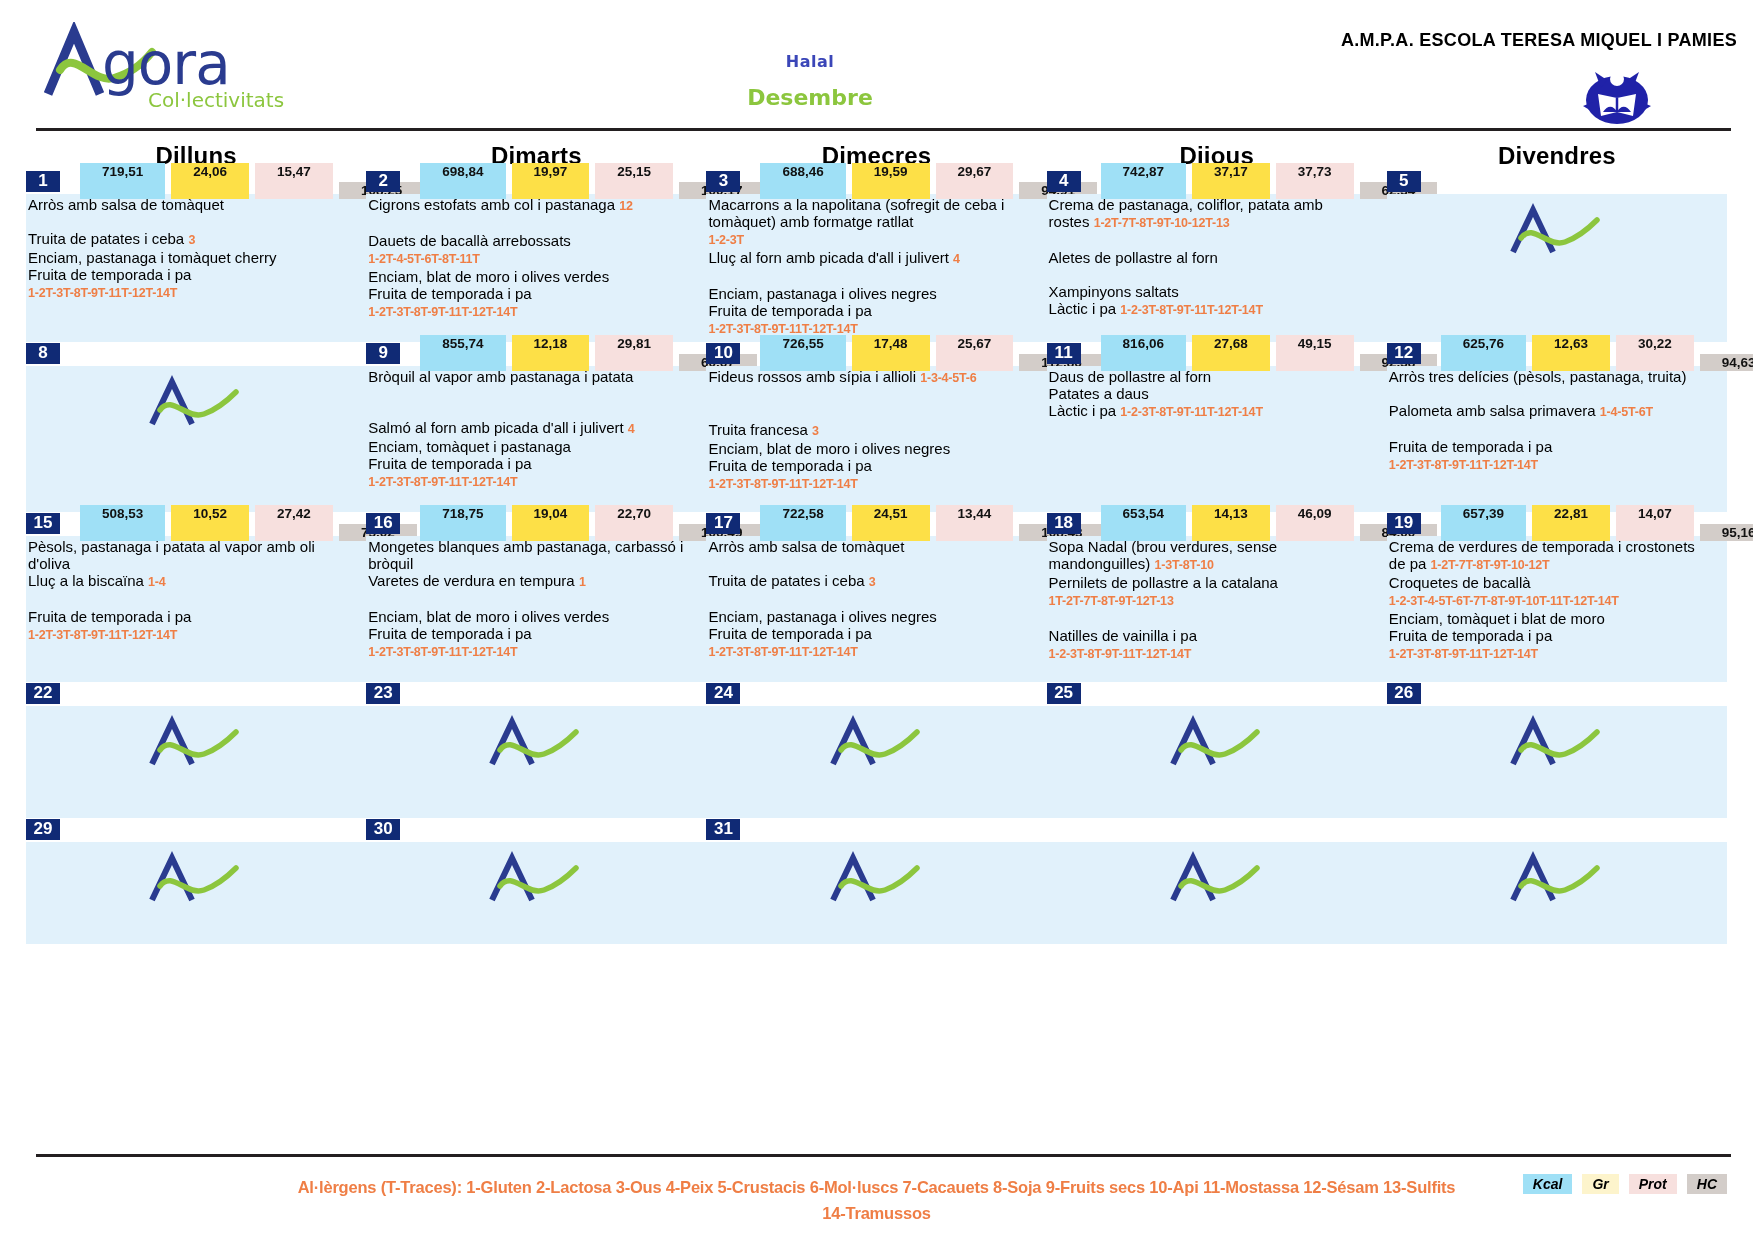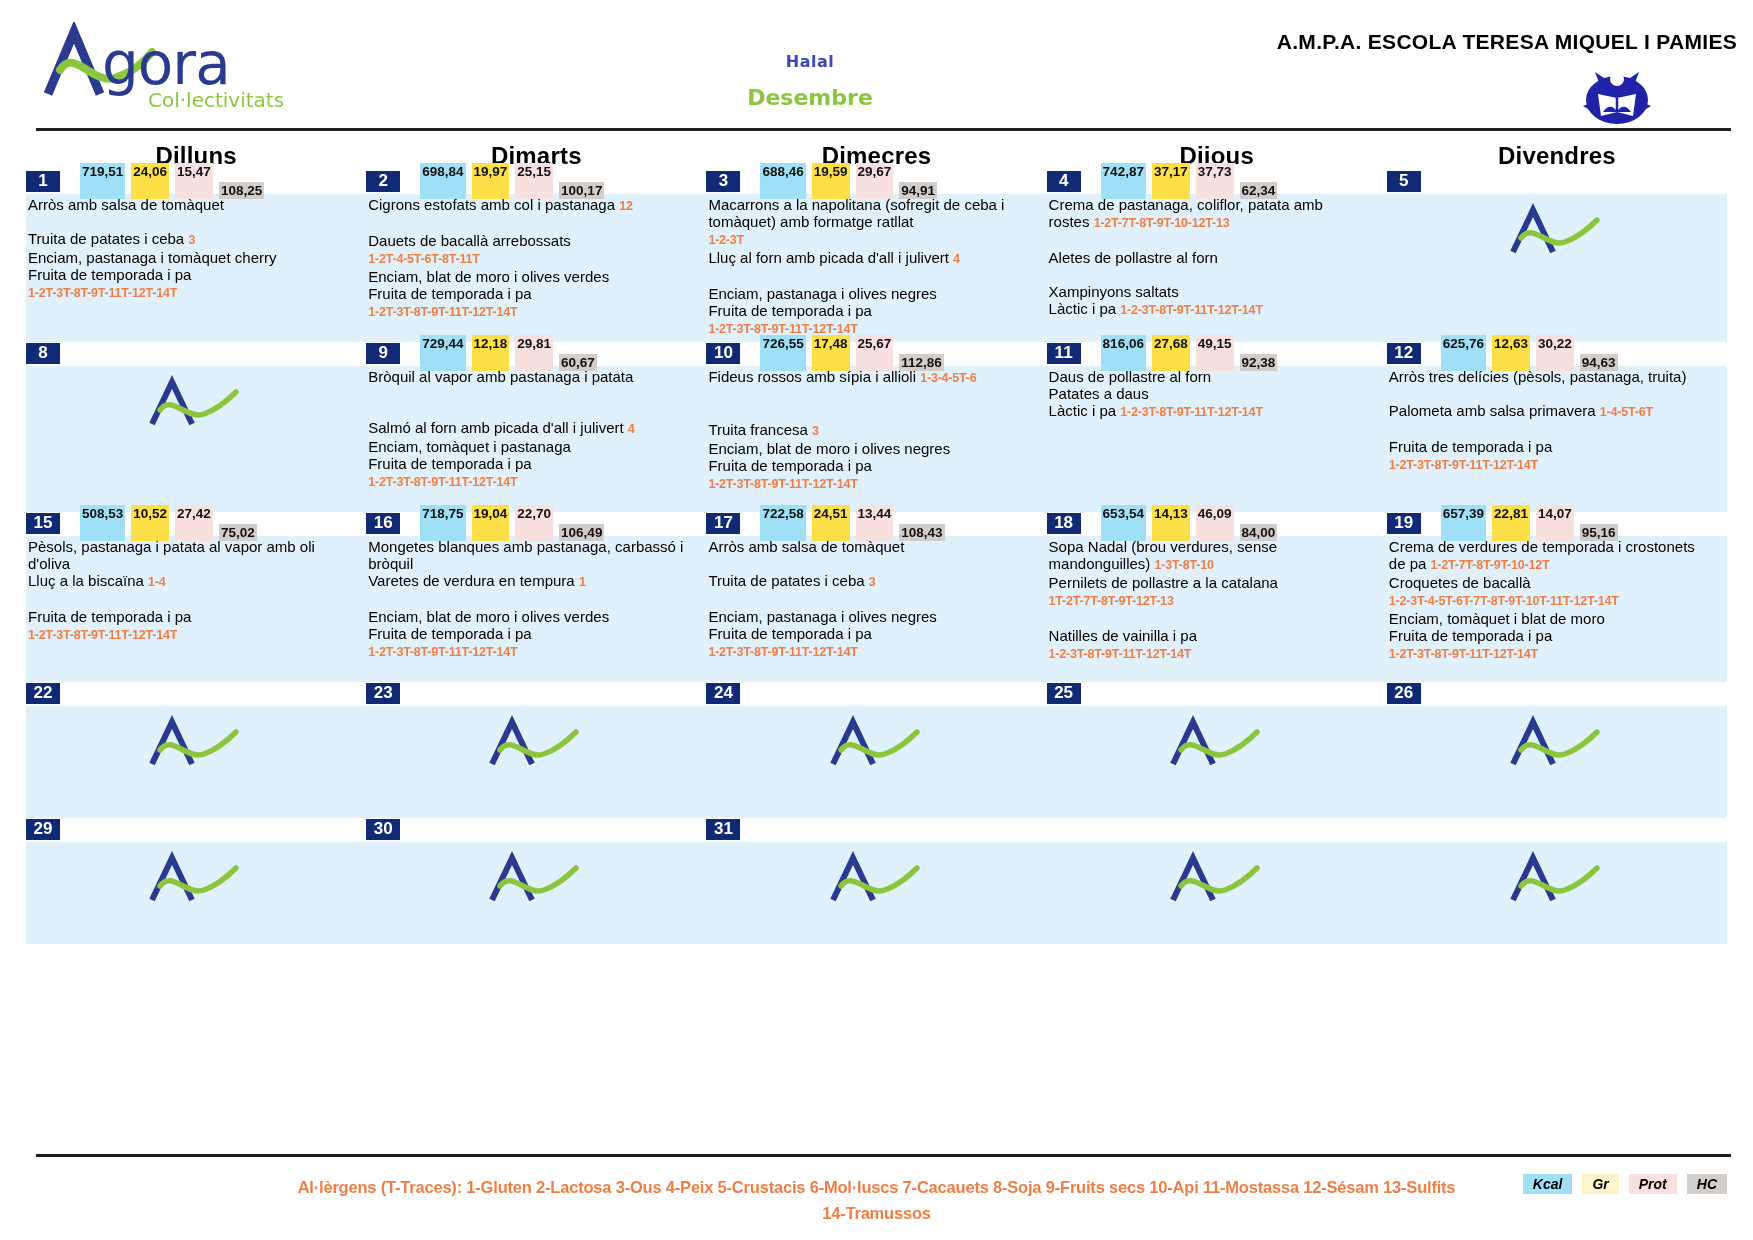--- a/index.html
+++ b/index.html
@@ -7,37 +7,37 @@
     width:1753px;height:1240px;background:#ffffff;
     font-family:"Liberation Sans", sans-serif;
     color:#000;overflow:hidden;position:relative;
   }
   
   .header{position:relative;height:128px;}
   .logo{position:absolute;left:40px;top:22px;width:250px;height:90px;}
   .center-head{position:absolute;left:600px;top:52px;width:420px;text-align:center;}
   .halal{color:#3b46b8;font-family:"DejaVu Sans",sans-serif;font-weight:bold;font-size:16px;letter-spacing:.5px;}
   .month{color:#8cc63e;font-family:"DejaVu Sans",sans-serif;font-weight:bold;font-size:22px;margin-top:14px;}
-  .ampa{position:absolute;right:16px;top:30px;font-size:21px;font-weight:bold;letter-spacing:.3px;
+  .ampa{position:absolute;right:16px;top:30px;font-size:18px;font-weight:bold;letter-spacing:.3px;
         font-family:"Liberation Sans",sans-serif;white-space:nowrap;}
   .school-logo{position:absolute;right:100px;top:62px;width:72px;height:64px;}
   .rule{position:absolute;left:36px;right:22px;top:128px;border-top:3px solid #231f20;}
 
   
   .days{display:flex;margin:0 26px 0 26px;padding-top:14px;}
   .day-head{flex:1 1 0;text-align:center;font-size:24px;font-weight:bold;letter-spacing:.2px;}
 
   
   .week{display:flex;margin:0 26px;position:relative;}
   .cell{flex:1 1 0;width:0;position:relative;padding:0;}
   .daybar{height:22px;display:flex;align-items:center;gap:6px;padding-bottom:2px;}
   .daynum{background:#102a75;color:#fff;font-weight:bold;font-size:17px;min-width:34px;height:21px;
           display:flex;align-items:center;justify-content:center;}
   .nutr{display:flex;gap:6px;font-size:13.5px;font-weight:bold;color:#111;margin-left:14px;}
-  .nutr span{padding:1px 2px;white-space:nowrap;}
+  .nutr span{padding:1px 22px;white-space:nowrap;}
   .n-kcal{background:#9fe0f6;}
   .n-gr{background:#fde047;}
   .n-prot{background:#f7e0de;}
   .n-hc{background:#d3cdc9;margin-top:19px;}
   .body{background:#e1f1fb;padding:2px 6px 4px 2px;overflow:hidden;}
   .body.empty{background:#e1f1fb;}
   .line{font-size:15px;line-height:17px;white-space:nowrap;}
   .line.wrap{white-space:normal;}
   .alg{color:#ef7e45;font-size:12.5px;font-weight:bold;letter-spacing:-.2px;}
   .gap{height:17px;}
@@ -199,21 +199,21 @@
           <svg class="mini-logo" viewBox="0 0 96 58">
   <path d="M6 50 L26 8 L46 50" stroke="#2a3b8f" stroke-width="6" fill="none"></path>
   <path d="M14 36 C26 20, 40 46, 58 40 C72 35, 82 26, 90 18" stroke="#8cc63e" stroke-width="5.5" fill="none" stroke-linecap="round"></path>
 </svg>
         </div>
       </div>
       <div class="cell">
         <div class="daybar">
           <div class="daynum">9</div>
           <div class="nutr">
-            <span class="n-kcal">729,44</span>
+            <span class="n-kcal">855,74</span>
             <span class="n-gr">12,18</span>
             <span class="n-prot">29,81</span>
             <span class="n-hc">60,67</span>
           </div>
         </div>
         <div class="body" style="height:140px">
           <div class="line"><span>Bròquil al vapor amb pastanaga i patata</span> </div>
           <div class="gap"></div>
           <div class="gap"></div>
           <div class="line"><span>Salmó al forn amb picada d'all i julivert</span> <span class="alg">4</span></div>

